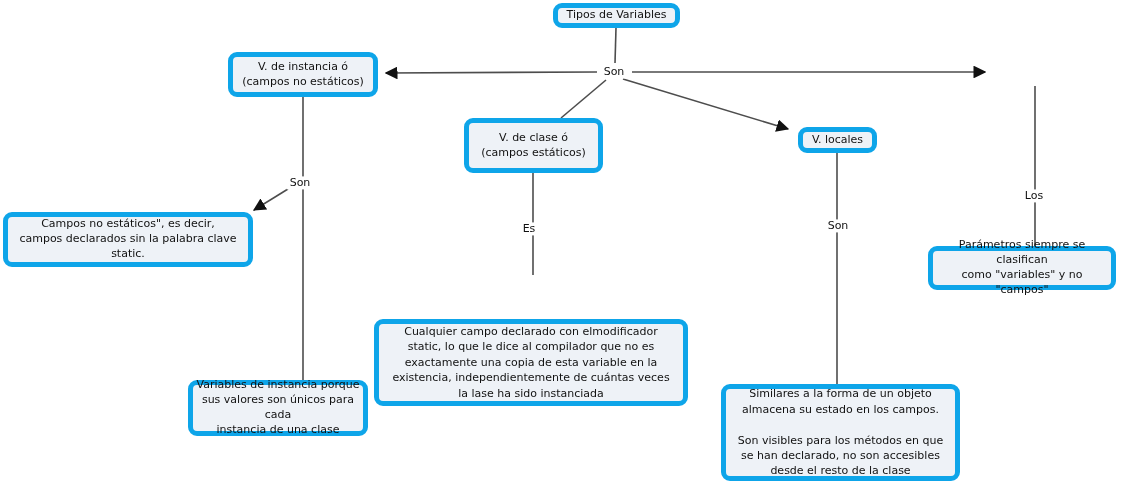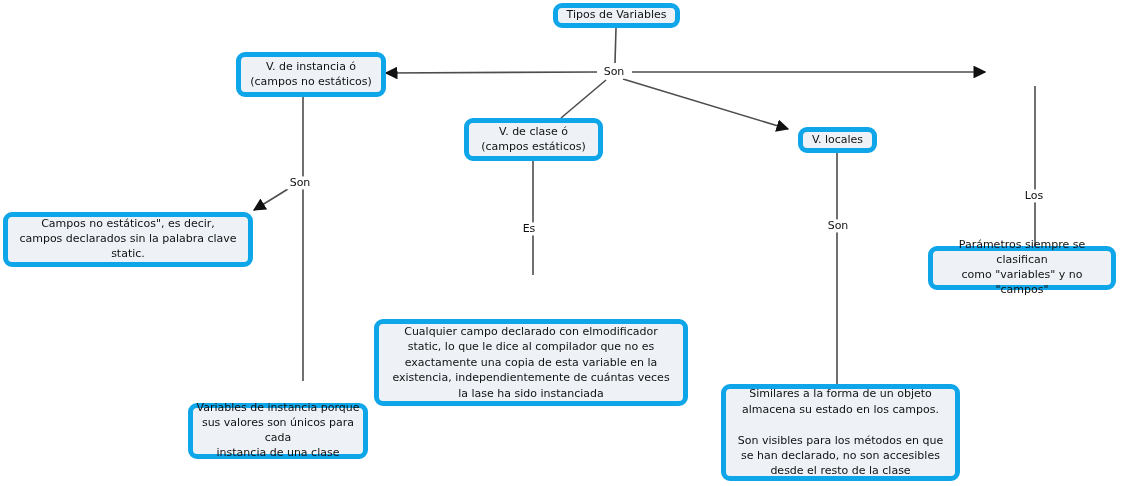--- a/index.html
+++ b/index.html
@@ -30,27 +30,27 @@
   .edge-label {
     position: absolute; z-index: 2;
     transform: translate(-50%, -50%);
     background: #ffffff;
     padding: 0 3px;
     font-size: 11px;
     line-height: 1.2;
   }
   
   .n-root        { left: 553px; top: 3px;   width: 127px; height: 25px; }
-  .n-instancia   { left: 228px; top: 52px;  width: 150px; height: 45px; margin-left: 8px; }
-  .n-clase       { left: 464px; top: 118px; width: 139px; height: 43px; }
+  .n-instancia   { left: 228px; top: 52px;  width: 150px; height: 45px; }
+  .n-clase       { left: 464px; top: 118px; width: 139px; height: 55px; }
   .n-locales     { left: 798px; top: 127px; width: 79px;  height: 26px; }
   .n-parametros  { left: 992px; top: 60px;  width: 88px;  height: 26px; }
   
   .n-desc-instancia  { left: 3px;   top: 212px; width: 250px; height: 55px; }
-  .n-desc-instancia2 { left: 188px; top: 403px; width: 180px; height: 56px; }
+  .n-desc-instancia2 { left: 188px; top: 380px; width: 180px; height: 56px; }
   .n-desc-clase      { left: 374px; top: 275px; width: 314px; height: 87px; line-height: 1.4; margin-top: 44px; }
   .n-desc-locales    { left: 721px; top: 384px; width: 239px; height: 97px; line-height: 1.4; }
   .n-desc-parametros { left: 928px; top: 246px; width: 188px; height: 44px; }
   
   .l-root-son      { left: 614px;  top: 72px;  }
   .l-instancia-son { left: 300px;  top: 183px; }
   .l-clase-es      { left: 529px;  top: 229px; }
   .l-locales-son   { left: 838px;  top: 226px; }
   .l-parametros-los{ left: 1034px; top: 196px; }
 </style>

